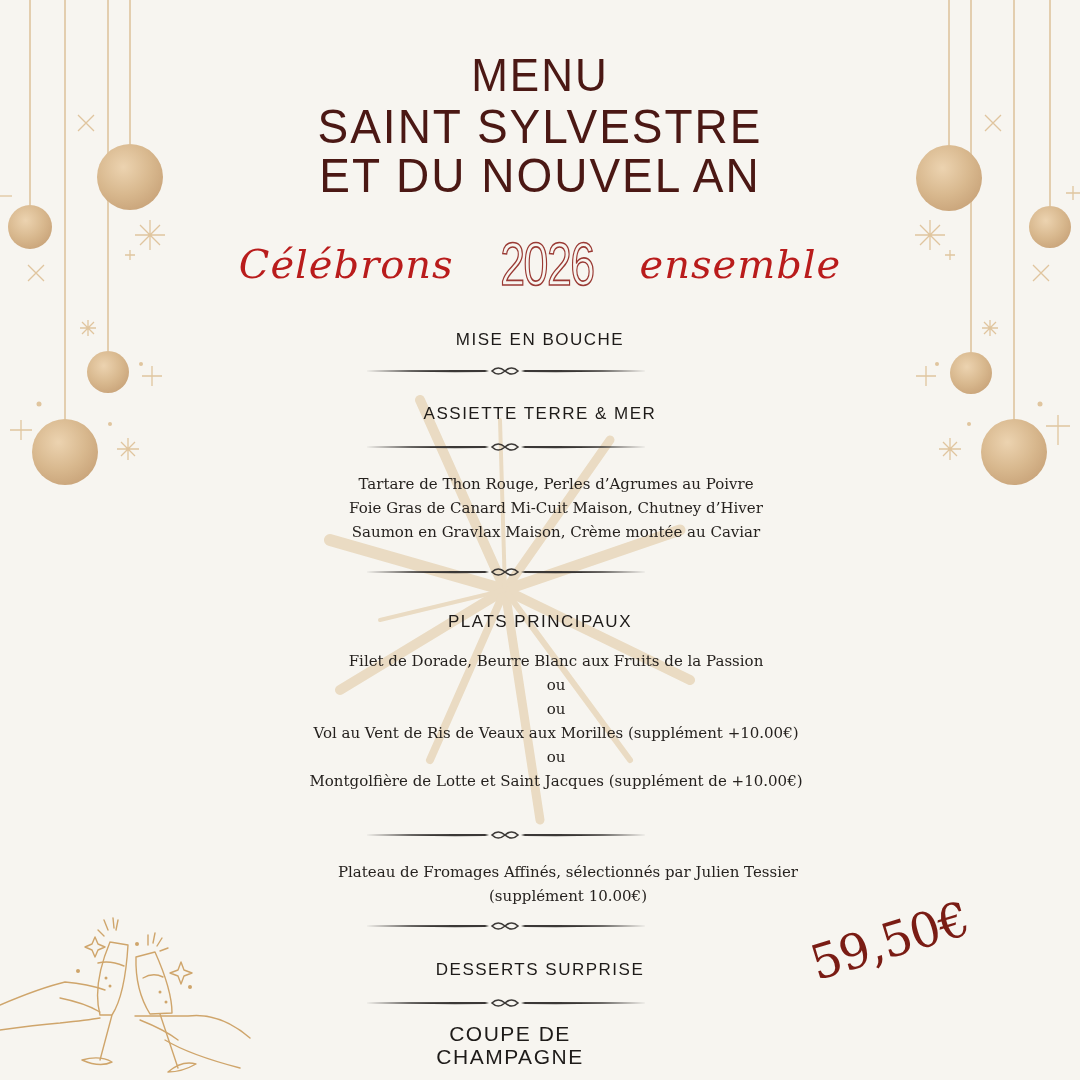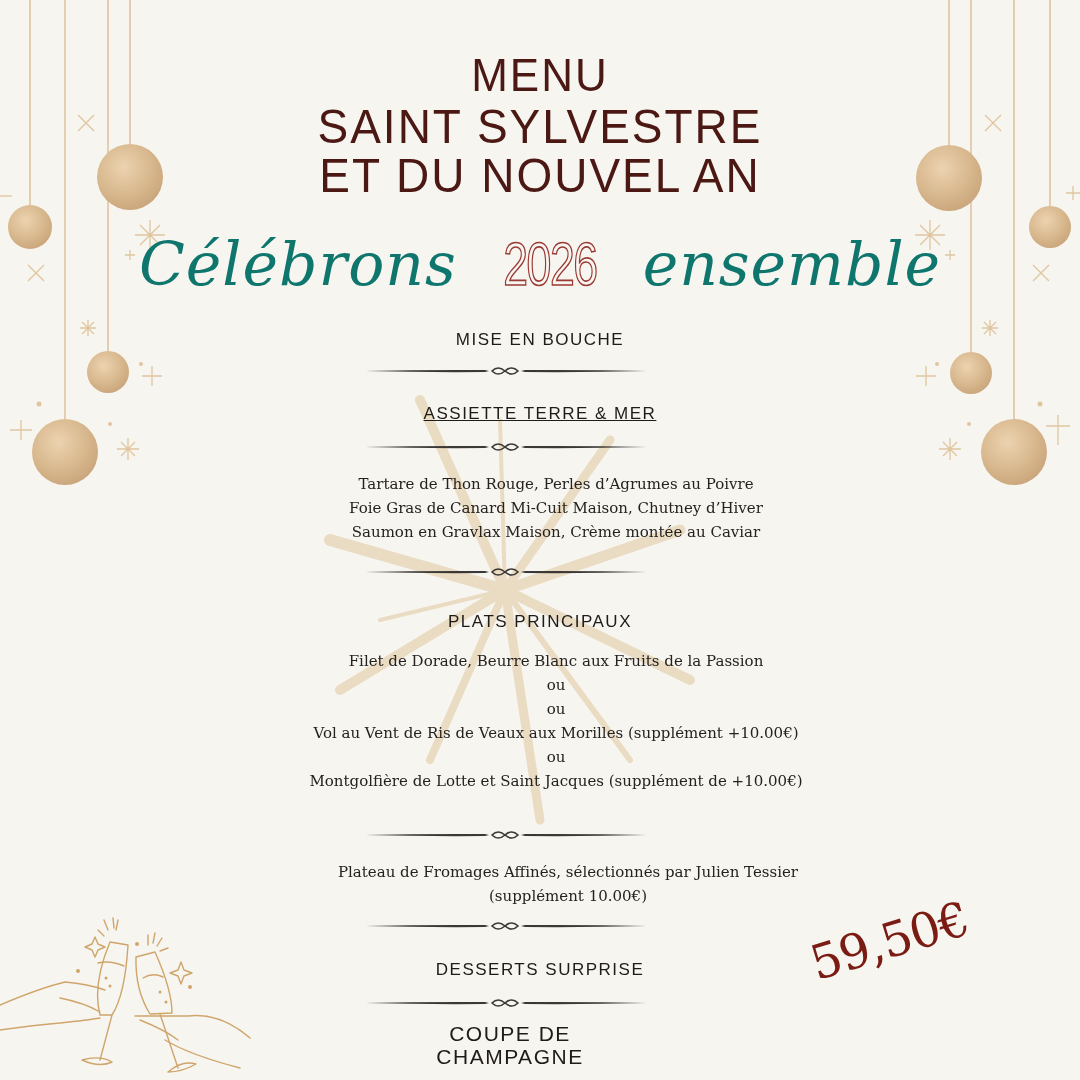--- a/index.html
+++ b/index.html
@@ -22,21 +22,21 @@
   .title-1 { top:50px; font-size:44px; }
   .title-2 { top:99px; font-size:46px; }
   .title-3 { top:148px; font-size:46px; }
 
   .tagline {
     position:absolute; top:228px; left:0; width:1080px;
     display:flex; justify-content:center; align-items:center; gap:28px;
   }
   .script {
     font-family:"DejaVu Serif", serif; font-style:italic;
-    font-size:60px; color:#0f766e; letter-spacing:1px;text-align:center;
+    font-size:40px; color:#b91c1c; letter-spacing:1px;text-align:center;
   }
   .year {
     font-family:"Liberation Sans", sans-serif; font-size:62px;
     color:transparent; -webkit-text-stroke:1.6px #9a3a34;
     transform:scaleX(0.72); display:inline-block; letter-spacing:-2px;
   }
 
   .section-title {
     position:absolute; left:0; width:1080px; text-align:center;
     font-family:"Liberation Sans", sans-serif; color:#1e1b19;
@@ -181,21 +181,21 @@
   <span class="script">ensemble</span>
 </div>
 
 <div class="section-title" style="top:330px;">MISE EN BOUCHE</div>
 <svg class="divider" style="top:364px;" viewBox="0 0 282 14">
   <path d="M0 7 Q60 5.5 120 6 L124 7 L120 8 Q60 8.5 0 7Z" fill="#3b3836"></path>
   <path d="M282 7 Q222 5.5 160 6 L156 7 L160 8 Q222 8.5 282 7Z" fill="#3b3836"></path>
   <path d="M127 7 Q133 1 140 7 Q147 13 153 7 Q147 1 140 7 Q133 13 127 7Z" fill="none" stroke="#3b3836" stroke-width="1.6"></path>
 </svg>
 
-<div class="section-title" style="top:404px;text-decoration:underline;">ASSIETTE TERRE &amp; MER</div>
+<div class="section-title" style="top:404px;">ASSIETTE TERRE &amp; MER</div>
 <svg class="divider" style="top:440px;" viewBox="0 0 282 14">
   <path d="M0 7 Q60 5.5 120 6 L124 7 L120 8 Q60 8.5 0 7Z" fill="#3b3836"></path>
   <path d="M282 7 Q222 5.5 160 6 L156 7 L160 8 Q222 8.5 282 7Z" fill="#3b3836"></path>
   <path d="M127 7 Q133 1 140 7 Q147 13 153 7 Q147 1 140 7 Q133 13 127 7Z" fill="none" stroke="#3b3836" stroke-width="1.6"></path>
 </svg>
 <div class="body-lines" style="top:472px;">
   <div>Tartare de Thon Rouge, Perles d’Agrumes au Poivre</div>
   <div>Foie Gras de Canard Mi-Cuit Maison, Chutney d’Hiver</div>
   <div>Saumon en Gravlax Maison, Crème montée au Caviar</div>
 </div>

